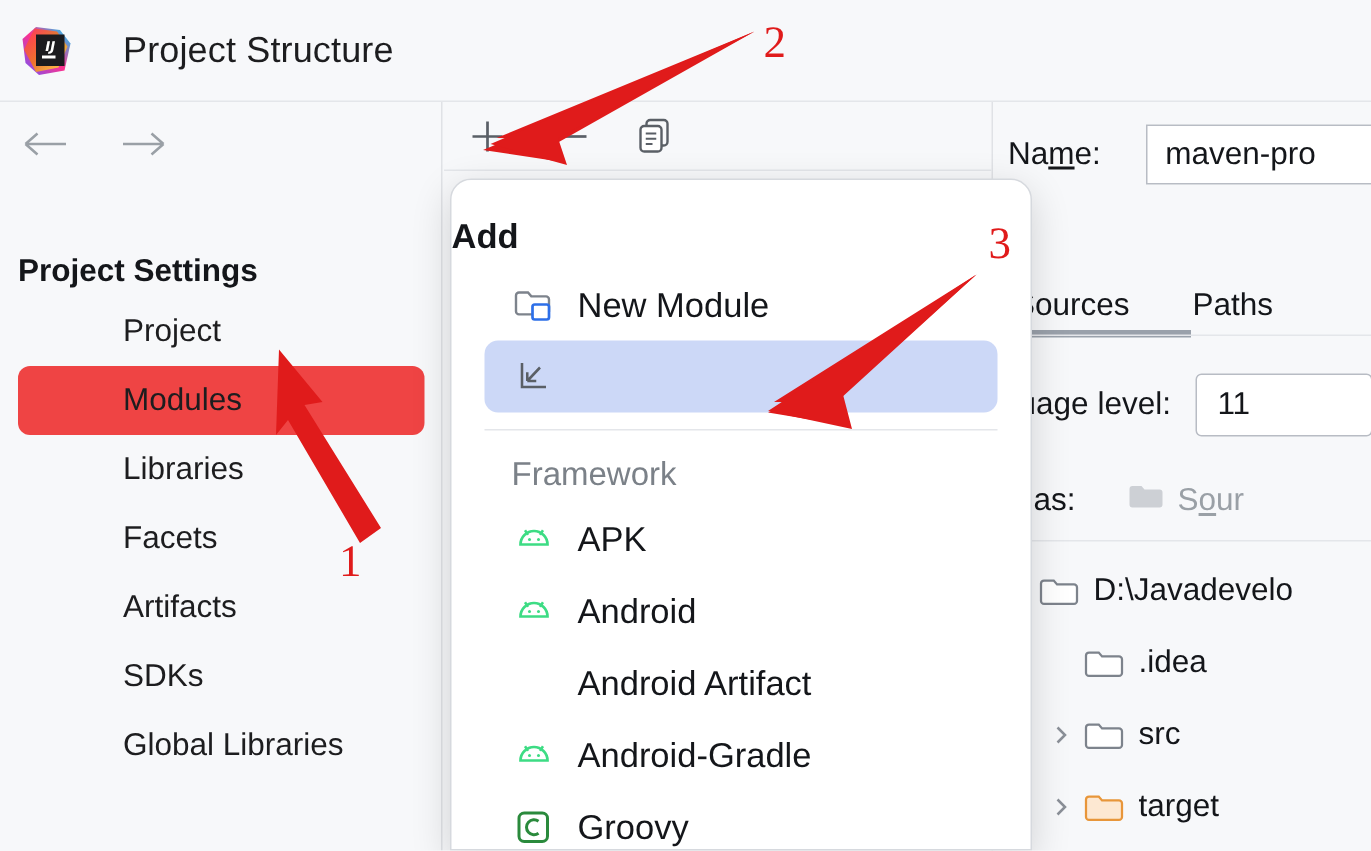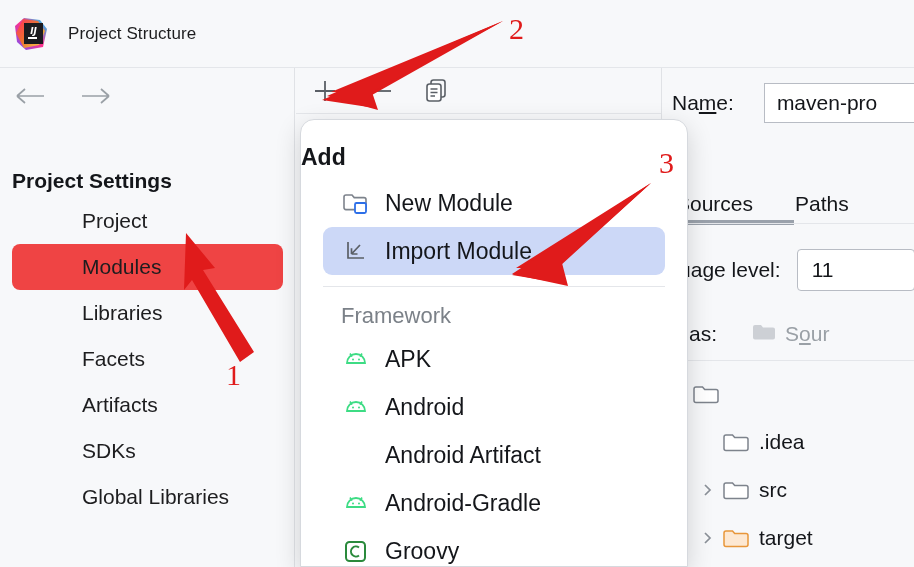--- a/index.html
+++ b/index.html
@@ -16,22 +16,22 @@
     position: absolute; left: 0; top: 0; width: 914px; height: 68px;
     background: #f7f8fa;
     border-bottom: 1px solid #e4e6ea;
     display: flex; align-items: center;
   }
   .ij-logo {
     margin-left: 14px; width: 34px; height: 34px; position: relative; font-style: italic;
   }
   .ij-logo svg { display: block; }
   .titlebar-title {
-    margin-left: 20px;
-    font-size: 17px; color: #1d1d1f; letter-spacing: .1px;
+    margin-left: 34px;
+    font-size: 24px; color: #1d1d1f; letter-spacing: .1px;
   }
 
   
   .sidebar {
     position: absolute; left: 0; top: 68px; width: 295px; height: 499px;
     background: #f7f8fa;
     border-right: 1px solid #e0e2e6;
   }
   .nav-arrows {
     position: absolute; left: 14px; top: 16px;
@@ -301,20 +301,21 @@
         <span class="twisty">
           <svg width="16" height="16" viewBox="0 0 16 16">
               <path d="M3 6 L8 11 L13 6" stroke="#8b9098" stroke-width="1.7" fill="none"></path>
             </svg>
         </span>
         <span class="tree-icon">
           <svg width="28" height="21" viewBox="0 0 28 21">
               <path d="M2 5 a2 2 0 0 1 2-2 h6.5 l2.2 2.6 h11.3 a2 2 0 0 1 2 2 v9 a2 2 0 0 1 -2 2 H4 a2 2 0 0 1 -2 -2 Z" fill="#ffffff" stroke="#7d838c" stroke-width="1.5"></path>
             </svg>
         </span>
+        <span class="tree-label">D:\Javadevelo</span>
       </div>
       <div class="tree-row" style="padding-left:30px">
         <span class="twisty blank"></span>
         <span class="tree-icon">
           <svg width="28" height="21" viewBox="0 0 28 21">
               <path d="M2 5 a2 2 0 0 1 2-2 h6.5 l2.2 2.6 h11.3 a2 2 0 0 1 2 2 v9 a2 2 0 0 1 -2 2 H4 a2 2 0 0 1 -2 -2 Z" fill="#ffffff" stroke="#7d838c" stroke-width="1.5"></path>
             </svg>
         </span>
         <span class="tree-label">.idea</span>
       </div>
@@ -360,21 +361,20 @@
       <span>New Module</span>
     </div>
 
     <div class="menu-item highlighted">
       <span class="mi-icon">
         <svg width="26" height="24" viewBox="0 0 26 24">
           <path d="M5 3 V19 H21" stroke="#5a5f66" stroke-width="1.7" fill="none"></path>
           <path d="M17 6 L8.5 15 M8.5 15 L14.5 15 M8.5 15 L8.5 9.2" stroke="#5a5f66" stroke-width="1.7" fill="none"></path>
         </svg>
       </span>
-      <span>Import Module</span>
     </div>
 
     <div class="menu-sep"></div>
     <div class="menu-section">Framework</div>
 
     <div class="fw-item">
       <span class="mi-icon">
         <svg width="26" height="18" viewBox="0 0 26 18">
           <path d="M4 13 a9 9 0 0 1 18 0 Z" fill="none" stroke="#3ddc84" stroke-width="1.8"></path>
           <path d="M7 3.5 L9 6.6 M19 3.5 L17 6.6" stroke="#3ddc84" stroke-width="1.7"></path>

